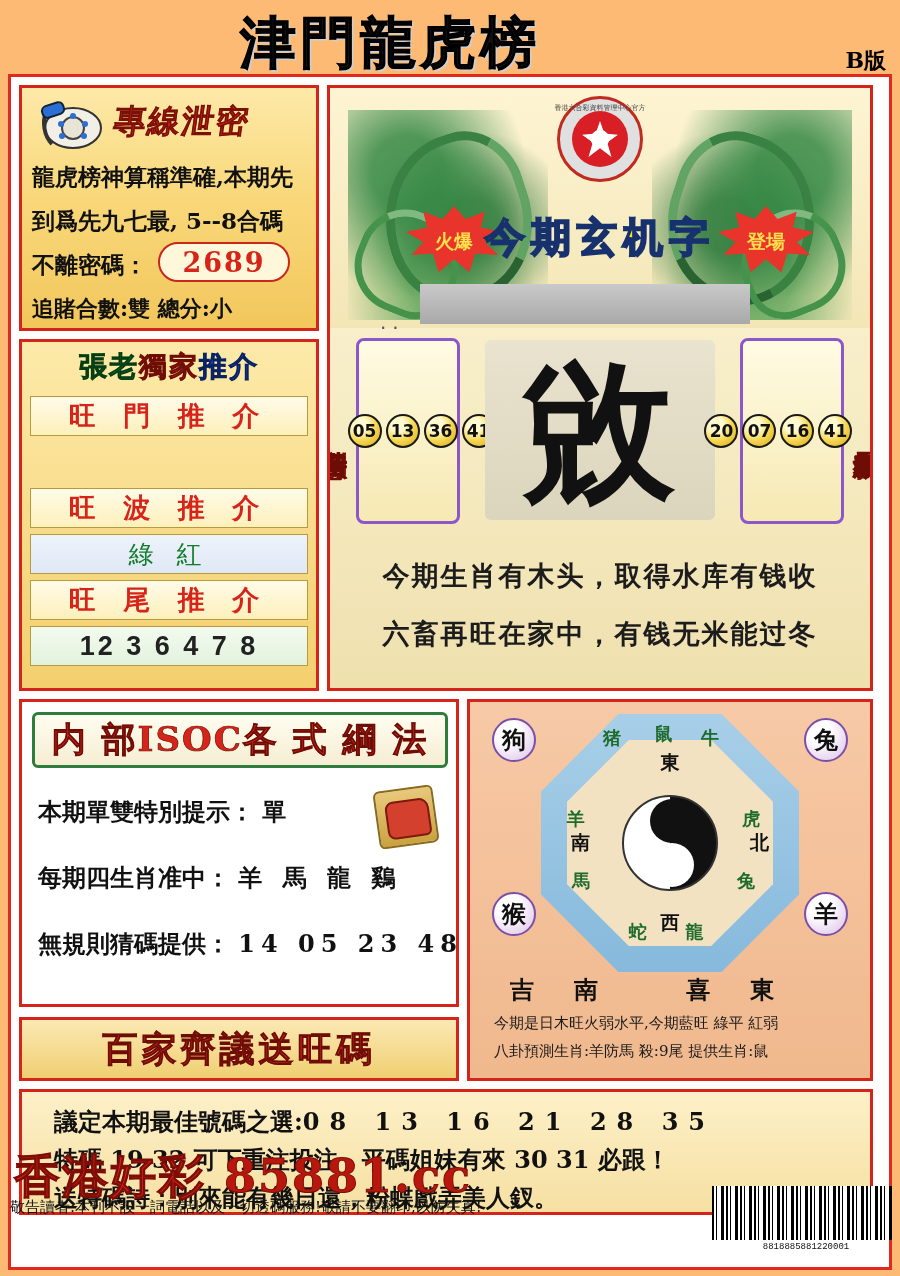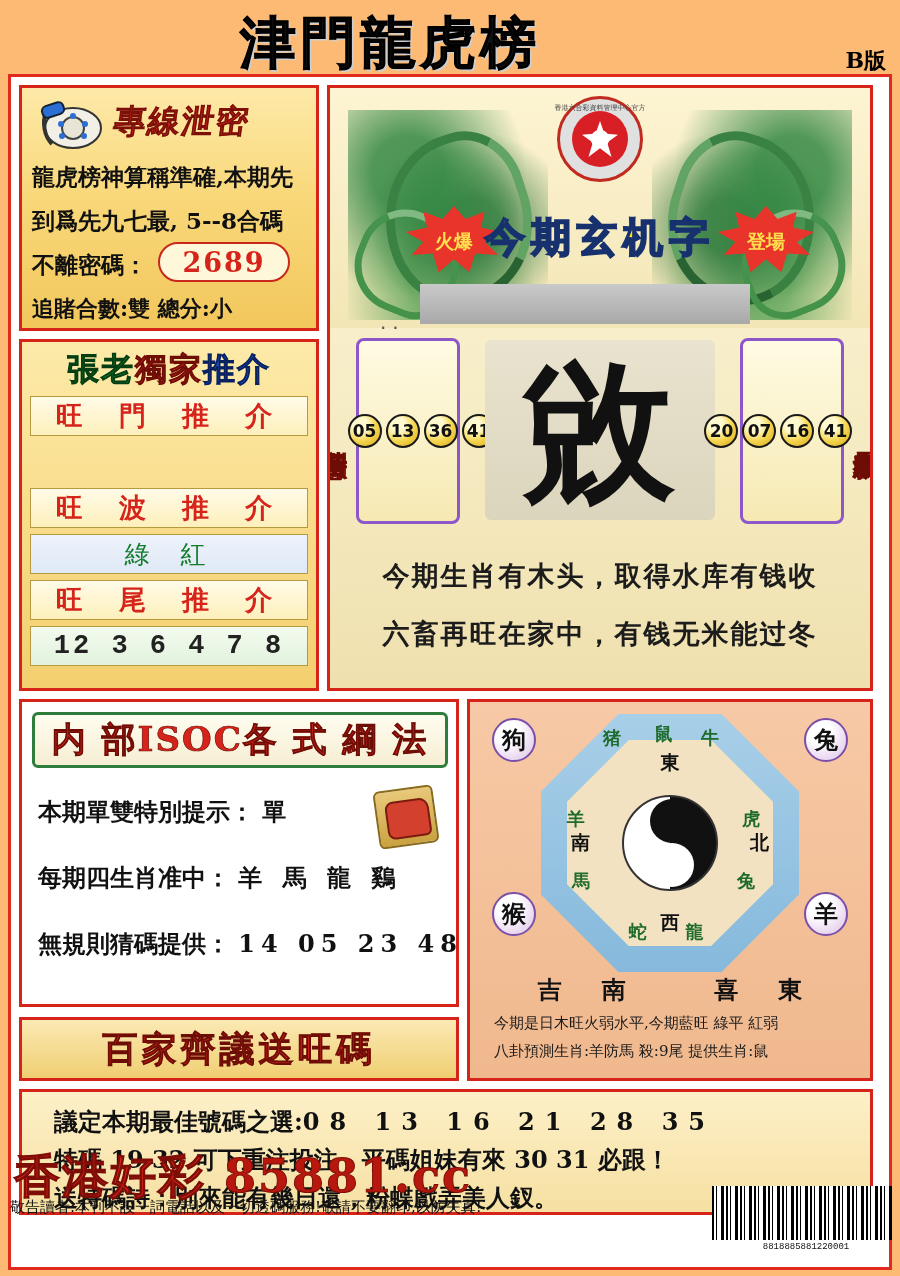--- a/index.html
+++ b/index.html
@@ -83,30 +83,30 @@
     left:8px; top:262px; width:300px; height:352px;
     background:linear-gradient(180deg,#fde9a8 0%,#f7d徒 0%,#f4d277 100%);
     background:linear-gradient(180deg,#fdeaa9,#f3cf6e);
     border:3px solid #d6241a;
     padding:6px;
   }
   #zhang .zh-head {
     position:absolute; left:0; top:6px; width:100%;
     text-align:center;
     font-family:"DejaVu Serif","Liberation Serif",serif;
-    font-size:32px; font-weight:bold; letter-spacing:2px;
+    font-size:28px; font-weight:bold; letter-spacing:2px;
   }
   .zh-g { color:#117c2b; -webkit-text-stroke:0.8px #063d12;}
   .zh-r { color:#d6241a; -webkit-text-stroke:0.8px #6d0d06;}
   .zh-b { color:#1b4fd1; -webkit-text-stroke:0.8px #09215e;}
   .zrow {
     position:absolute; left:8px; width:278px; height:40px;
     border:1px solid #b59a3e;
     display:flex; align-items:center; justify-content:center;
-    font-family:Liberation Mono, monospace;
+    font-family:Liberation Sans, sans-serif;
   }
   .zrow.hl { background:linear-gradient(180deg,#fffbe8,#fdf0bb); font-size:27px; font-weight:bold; color:#d6241a; letter-spacing:10px;}
   .zrow.val { background:linear-gradient(180deg,#eef3fb,#dfe8f6); font-size:25px; color:#111; letter-spacing:8px;}
   .zrow.val.green { color:#117c2b; }
   .zrow.nums { background:linear-gradient(180deg,#f3fbef,#e2f2dd); font-size:27px; color:#222; letter-spacing:3px; font-weight:bold;}
   #zr1 { top:54px; } #zr2 { top:100px; } #zr3 { top:146px; }
   #zr4 { top:192px; } #zr5 { top:238px; } #zr6 { top:284px; }
 
   
   #oracle {
@@ -331,21 +331,21 @@
   }
   .d-n { left:50%; transform:translateX(-50%); top:36px; }
   .d-s { left:50%; transform:translateX(-50%); bottom:36px; }
   .d-e { right:30px; top:50%; transform:translateY(-50%); }
   .d-w { left:30px; top:50%; transform:translateY(-50%); }
   .zname {
     position:absolute; font-family:"DejaVu Serif","Liberation Serif",serif;
     font-size:18px; font-weight:bold; color:#1f6b2c;
   }
   .bag-foot {
-    position:absolute; left:0; top:272px; width:100%; text-align:center;
+    position:absolute; left:0; top:272px; width:100%; 
     font-family:"DejaVu Serif","Liberation Serif",serif;
     font-size:24px; font-weight:bold; color:#111; letter-spacing:40px;
     text-indent:40px;
   }
   .bag-line {
     position:absolute; left:24px; width:378px;
     font-family:"DejaVu Serif","Liberation Serif",serif;
     font-size:15px; color:#1b1b1b; white-space:nowrap;
   }
   .bl1 { top:312px; }

